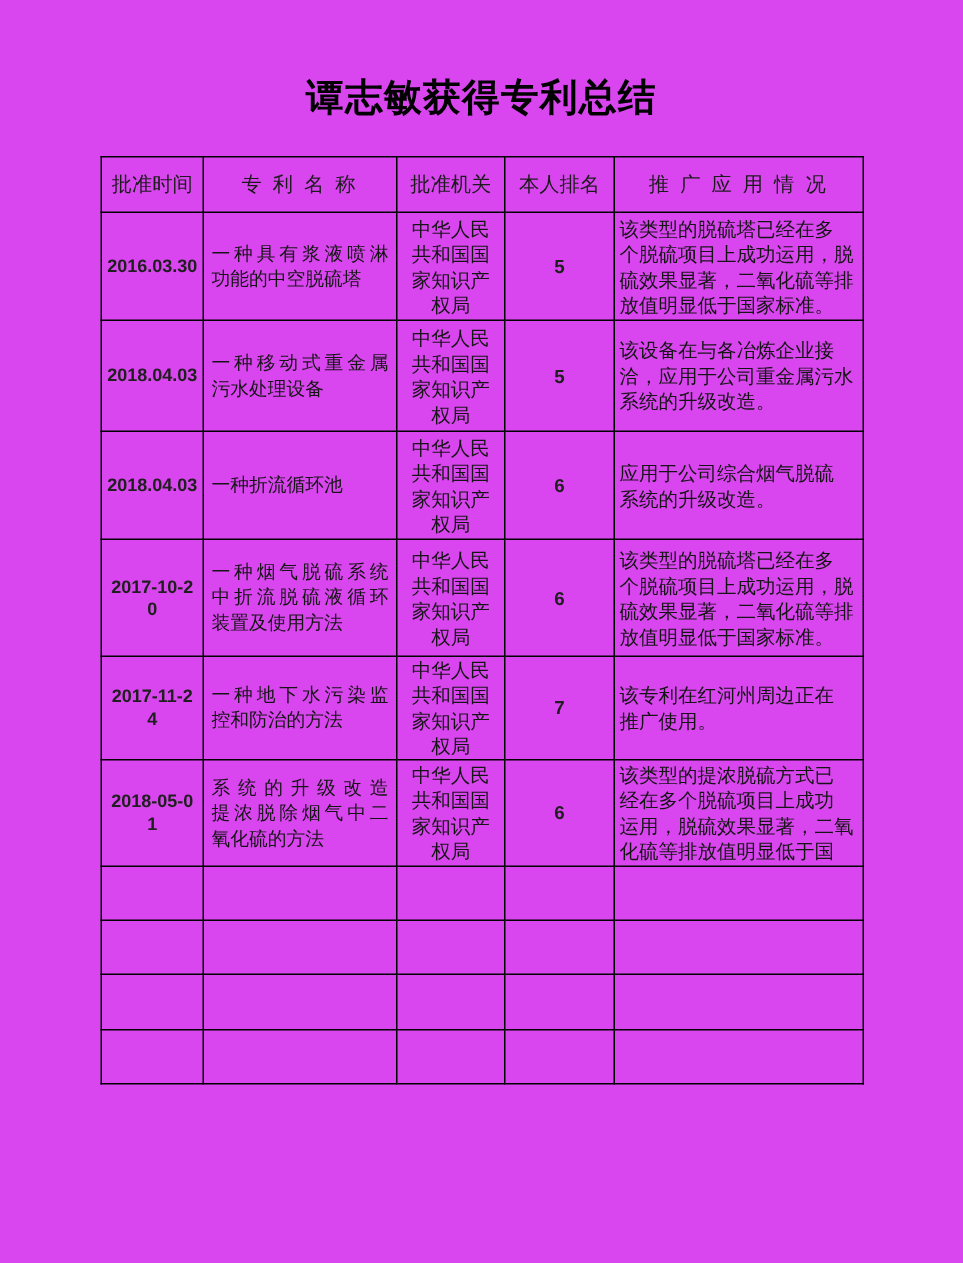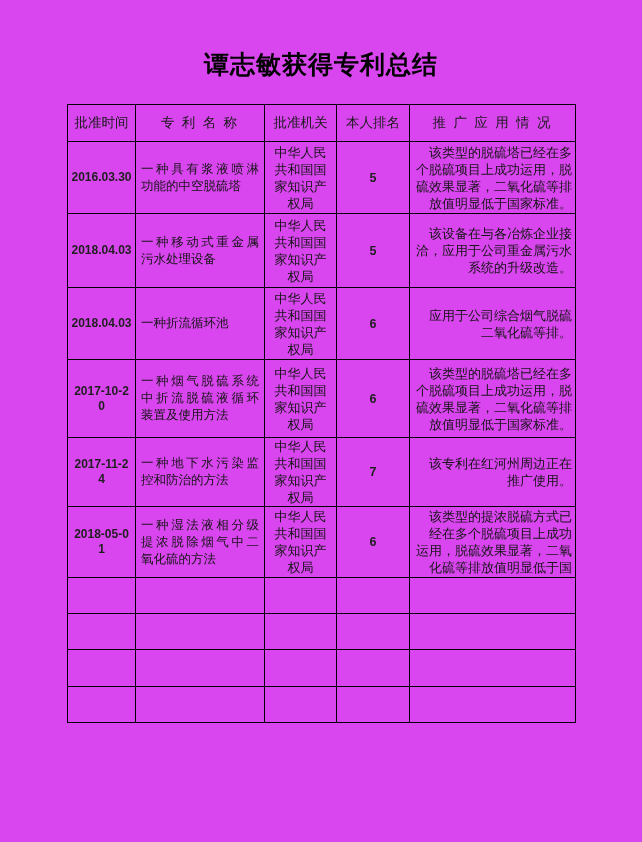--- a/index.html
+++ b/index.html
@@ -69,21 +69,21 @@
   td.rank {
     font-family: "Liberation Sans", sans-serif;
     font-weight: 600;
     font-size: 12.5px;
     text-align: center;
     color: #1f1f1f;
   }
   td.usage {
     font-size: 13px;
     line-height: 17px;
-    text-align: right;
+    text-align: left;
     white-space: pre-line;
     padding: 0 3px;
   }
 </style>
 </head>
 <body>
 
 <div class="page">
 
   <div class="doc-title">谭志敏获得专利总结</div>
@@ -142,21 +142,21 @@
         <td class="date">2018.04.03</td>
         <td class="name">
           <div class="nline">一种折流循环池</div>
         </td>
         <td class="agency">中华人民
 共和国国
 家知识产
 权局</td>
         <td class="rank">6</td>
         <td class="usage">应用于公司综合烟气脱硫
-二氧化硫等排。</td>
+系统的升级改造。</td>
       </tr>
 
       <tr style="height:78px">
         <td class="date">2017-10-2
 0</td>
         <td class="name">
           <div class="jline">一种烟气脱硫系统</div>
           <div class="jline">中折流脱硫液循环</div>
           <div class="nline">装置及使用方法</div>
         </td>
@@ -184,21 +184,21 @@
 权局</td>
         <td class="rank">7</td>
         <td class="usage">该专利在红河州周边正在
 推广使用。</td>
       </tr>
 
       <tr style="height:71px">
         <td class="date">2018-05-0
 1</td>
         <td class="name">
-          <div class="jline">一种湿法液相分级</div>
+          <div class="jline">系统的升级改造</div>
           <div class="jline">提浓脱除烟气中二</div>
           <div class="nline">氧化硫的方法</div>
         </td>
         <td class="agency">中华人民
 共和国国
 家知识产
 权局</td>
         <td class="rank">6</td>
         <td class="usage">该类型的提浓脱硫方式已
 经在多个脱硫项目上成功

